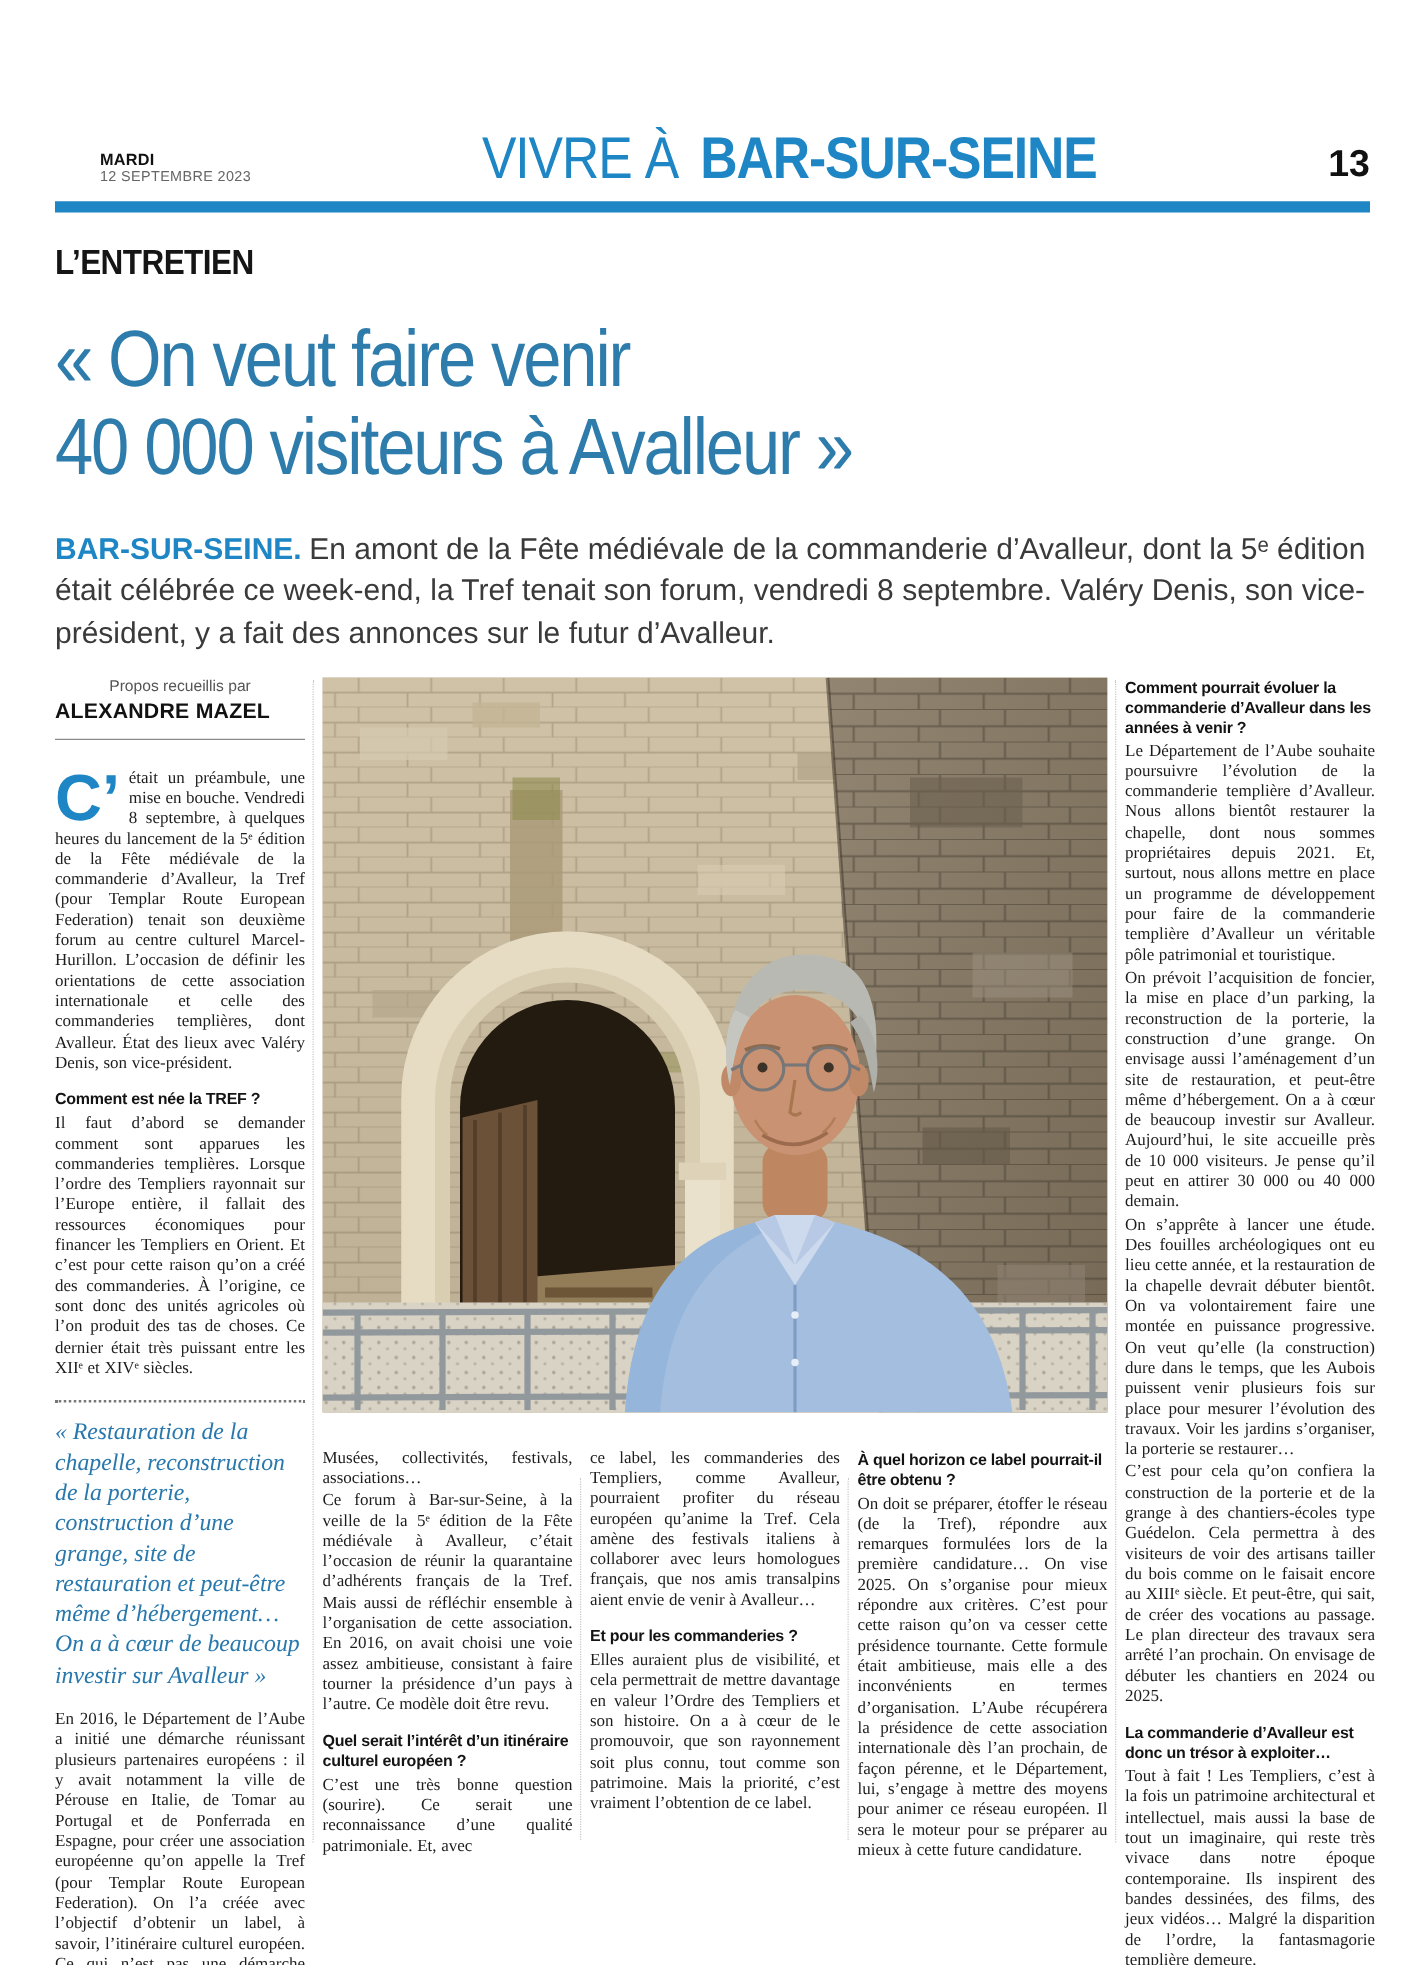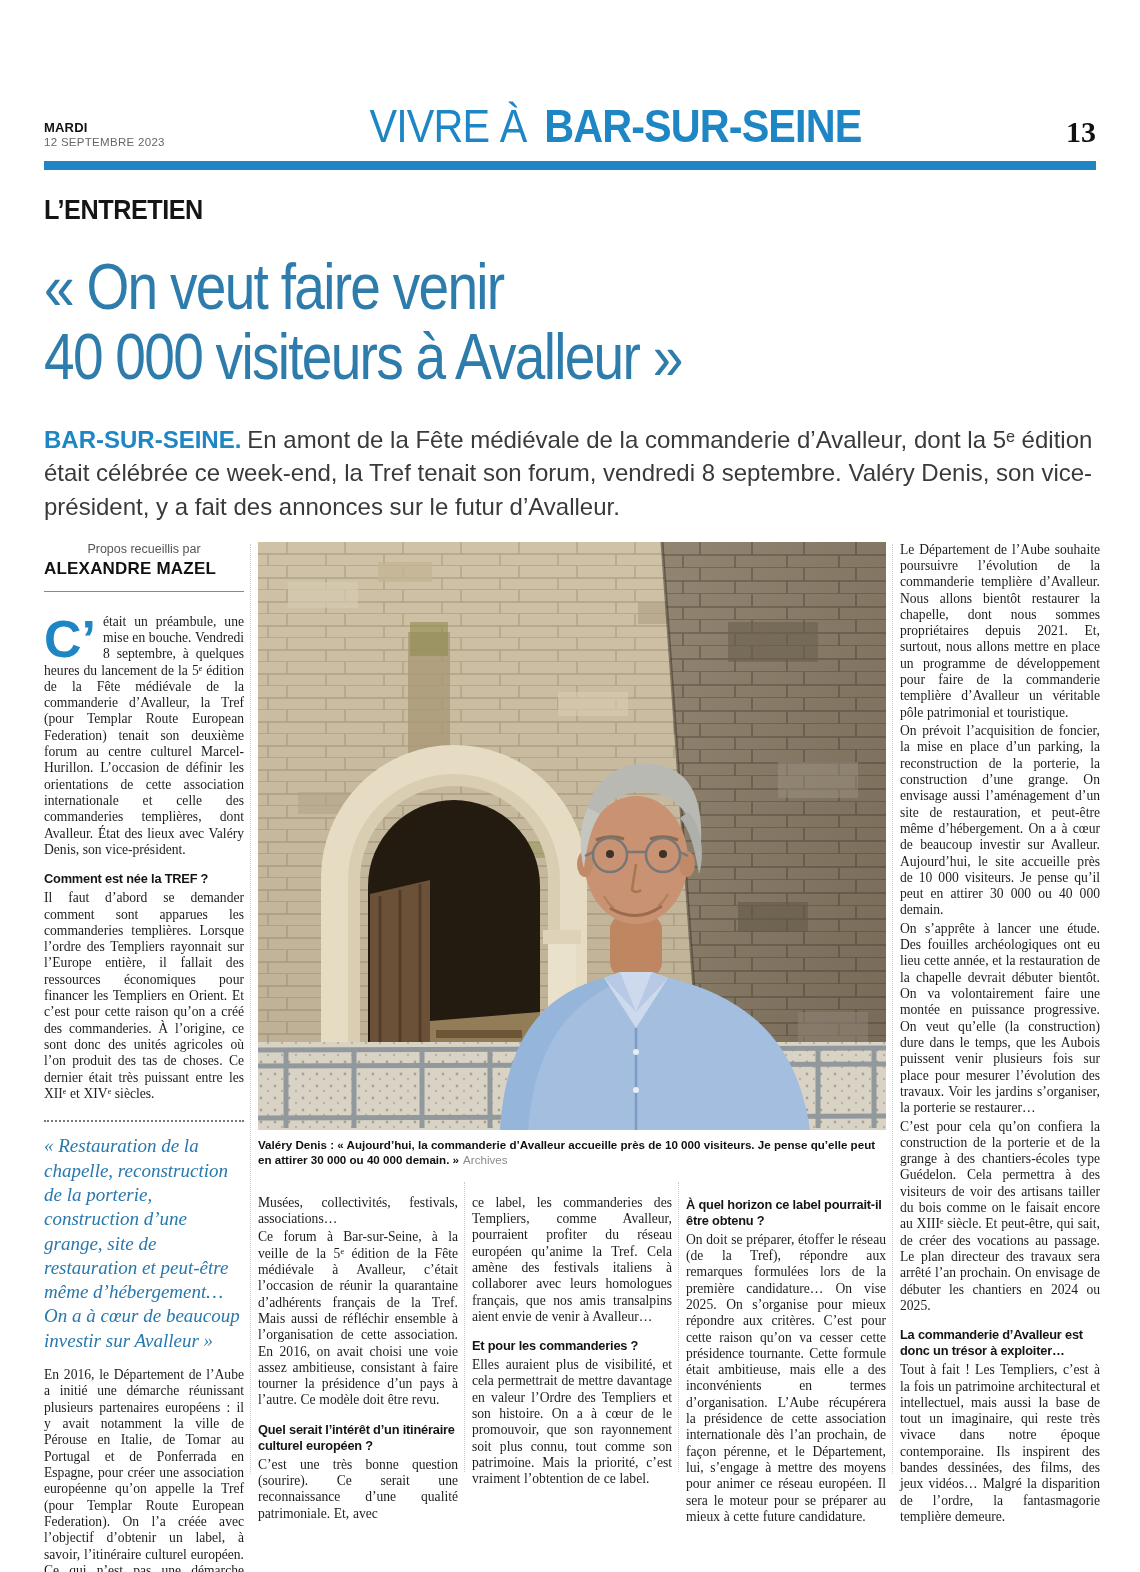--- a/index.html
+++ b/index.html
@@ -2,32 +2,32 @@
 <html lang="fr"><head>
 <meta charset="utf-8">
 <style>
   html,body{margin:0;padding:0;background:#ffffff;}
   .page{
     position:relative;width:1140px;height:1572px;margin:0 auto;background:#fff;
     overflow:hidden;color:#1c1c1c;
     font-family:"Liberation Serif","DejaVu Serif","DejaVu Sans",serif;
   }
   
-  header{display:flex;align-items:flex-end;justify-content:space-between;padding:102px 44px 0 44px;}
+  header{display:flex;align-items:flex-end;justify-content:space-between;padding:102px 44px 0 32px;margin-left:48px;}
   .date-block{font-family:"Liberation Sans","DejaVu Sans",sans-serif;line-height:1.15;}
   .weekday{font-weight:700;font-size:13px;color:#111;letter-spacing:.2px;}
   .date{font-size:11.5px;color:#666;letter-spacing:.3px;}
   .section-title{
     font-family:"Liberation Sans","DejaVu Sans",sans-serif;color:#1e86c4;
     font-size:47px;line-height:1;white-space:nowrap;
     transform:scaleX(.88);transform-origin:center bottom;letter-spacing:-1px;
   }
   .st-light{font-weight:400;}
   .st-bold{font-weight:800;margin-left:8px;}
-  .page-number{font-family:Liberation Serif, serif;font-weight:700;font-size:30px;color:#111;}
+  .page-number{font-family:Liberation Sans, sans-serif;font-weight:700;font-size:30px;color:#111;}
   .blue-bar{height:9px;background:#1e86c4;margin:12px 44px 0 44px;}
   
   .kicker{
     margin:24px 44px 0 44px;font-family:"Liberation Sans","DejaVu Sans",sans-serif;
     font-weight:800;font-size:28px;color:#151515;letter-spacing:-.5px;
     transform:scaleX(.9);transform-origin:left center;
   }
   .headline{
     margin:26px 44px 0 44px;color:#2e7cab;font-weight:400;
     font-family:"Liberation Sans","DejaVu Sans",sans-serif;
@@ -244,23 +244,20 @@
             <line x1="335" y1="310" x2="327" y2="314" stroke="#777" stroke-width="2.5"></line>
             <line x1="422" y1="310" x2="430" y2="314" stroke="#777" stroke-width="2.5"></line>
 
             <path d="M378 322 L374 348 Q378 352 383 348" stroke="#a8764f" stroke-width="2.5" fill="none"></path>
             <path d="M352 366 Q378 382 404 364" stroke="#9c6b4e" stroke-width="3" fill="none"></path>
             <path d="M346 354 Q350 362 356 366" stroke="#b07e58" stroke-width="2" fill="none"></path>
             <path d="M410 352 Q406 360 400 364" stroke="#b07e58" stroke-width="2" fill="none"></path>
           </g>
         </svg>
       </div>
-      <p class="caption">
-        <span class="cap-bold">Valéry Denis : « Aujourd’hui, la commanderie d’Avalleur accueille près de 10 000 visiteurs. Je pense qu’elle peut en attirer 30 000 ou 40 000 demain. »</span><span class="cap-credit">Archives</span>
-      </p>
 
       <div class="subcols">
 
         <div class="col">
           <p class="body">Musées, collectivités, festivals, associations…</p>
           <p class="body">Ce forum à Bar-sur-Seine, à la veille de la 5ᵉ édition de la Fête médiévale à Avalleur, c’était l’occasion de réunir la quarantaine d’adhérents français de la Tref. Mais aussi de réfléchir ensemble à l’organisation de cette association. En 2016, on avait choisi une voie assez ambitieuse, consistant à faire tourner la présidence d’un pays à l’autre. Ce modèle doit être revu.</p>
           <h3 class="question">Quel serait l’intérêt d’un itinéraire culturel européen ?</h3>
           <p class="body">C’est une très bonne question (sourire). Ce serait une reconnaissance d’une qualité patrimoniale. Et, avec</p>
         </div>
 
@@ -271,20 +268,21 @@
         </div>
 
         <div class="col">
           <h3 class="question">À quel horizon ce label pourrait-il être obtenu ?</h3>
           <p class="body">On doit se préparer, étoffer le réseau (de la Tref), répondre aux remarques formulées lors de la première candidature… On vise 2025. On s’organise pour mieux répondre aux critères. C’est pour cette raison qu’on va cesser cette présidence tournante. Cette formule était ambitieuse, mais elle a des inconvénients en termes d’organisation. L’Aube récupérera la présidence de cette association internationale dès l’an prochain, de façon pérenne, et le Département, lui, s’engage à mettre des moyens pour animer ce réseau européen. Il sera le moteur pour se préparer au mieux à cette future candidature.</p>
         </div>
       </div>
     </div>
 
     <div class="col col5">
+      <h3 class="question" style="margin-top:0">Comment pourrait évoluer la commanderie d’Avalleur dans les années à venir ?</h3>
       <p class="body">Le Département de l’Aube souhaite poursuivre l’évolution de la commanderie templière d’Avalleur. Nous allons bientôt restaurer la chapelle, dont nous sommes propriétaires depuis 2021. Et, surtout, nous allons mettre en place un programme de développement pour faire de la commanderie templière d’Avalleur un véritable pôle patrimonial et touristique.</p>
       <p class="body">On prévoit l’acquisition de foncier, la mise en place d’un parking, la reconstruction de la porterie, la construction d’une grange. On envisage aussi l’aménagement d’un site de restauration, et peut-être même d’hébergement. On a à cœur de beaucoup investir sur Avalleur. Aujourd’hui, le site accueille près de 10 000 visiteurs. Je pense qu’il peut en attirer 30 000 ou 40 000 demain.</p>
       <p class="body">On s’apprête à lancer une étude. Des fouilles archéologiques ont eu lieu cette année, et la restauration de la chapelle devrait débuter bientôt. On va volontairement faire une montée en puissance progressive. On veut qu’elle (la construction) dure dans le temps, que les Aubois puissent venir plusieurs fois sur place pour mesurer l’évolution des travaux. Voir les jardins s’organiser, la porterie se restaurer…</p>
       <p class="body">C’est pour cela qu’on confiera la construction de la porterie et de la grange à des chantiers-écoles type Guédelon. Cela permettra à des visiteurs de voir des artisans tailler du bois comme on le faisait encore au XIIIᵉ siècle. Et peut-être, qui sait, de créer des vocations au passage. Le plan directeur des travaux sera arrêté l’an prochain. On envisage de débuter les chantiers en 2024 ou 2025.</p>
       <h3 class="question">La commanderie d’Avalleur est donc un trésor à exploiter…</h3>
       <p class="body"><span>Tout à fait ! Les Templiers, c’est à la fois un patrimoine architectural et intellectuel, mais aussi la base de tout un imaginaire, qui reste très vivace dans notre époque contemporaine. Ils inspirent des bandes dessinées, des films, des jeux vidéos… Malgré la disparition de l’ordre, la fantasmagorie templière demeure.</span></p>
     </div>
   </div>
 
 </div>

